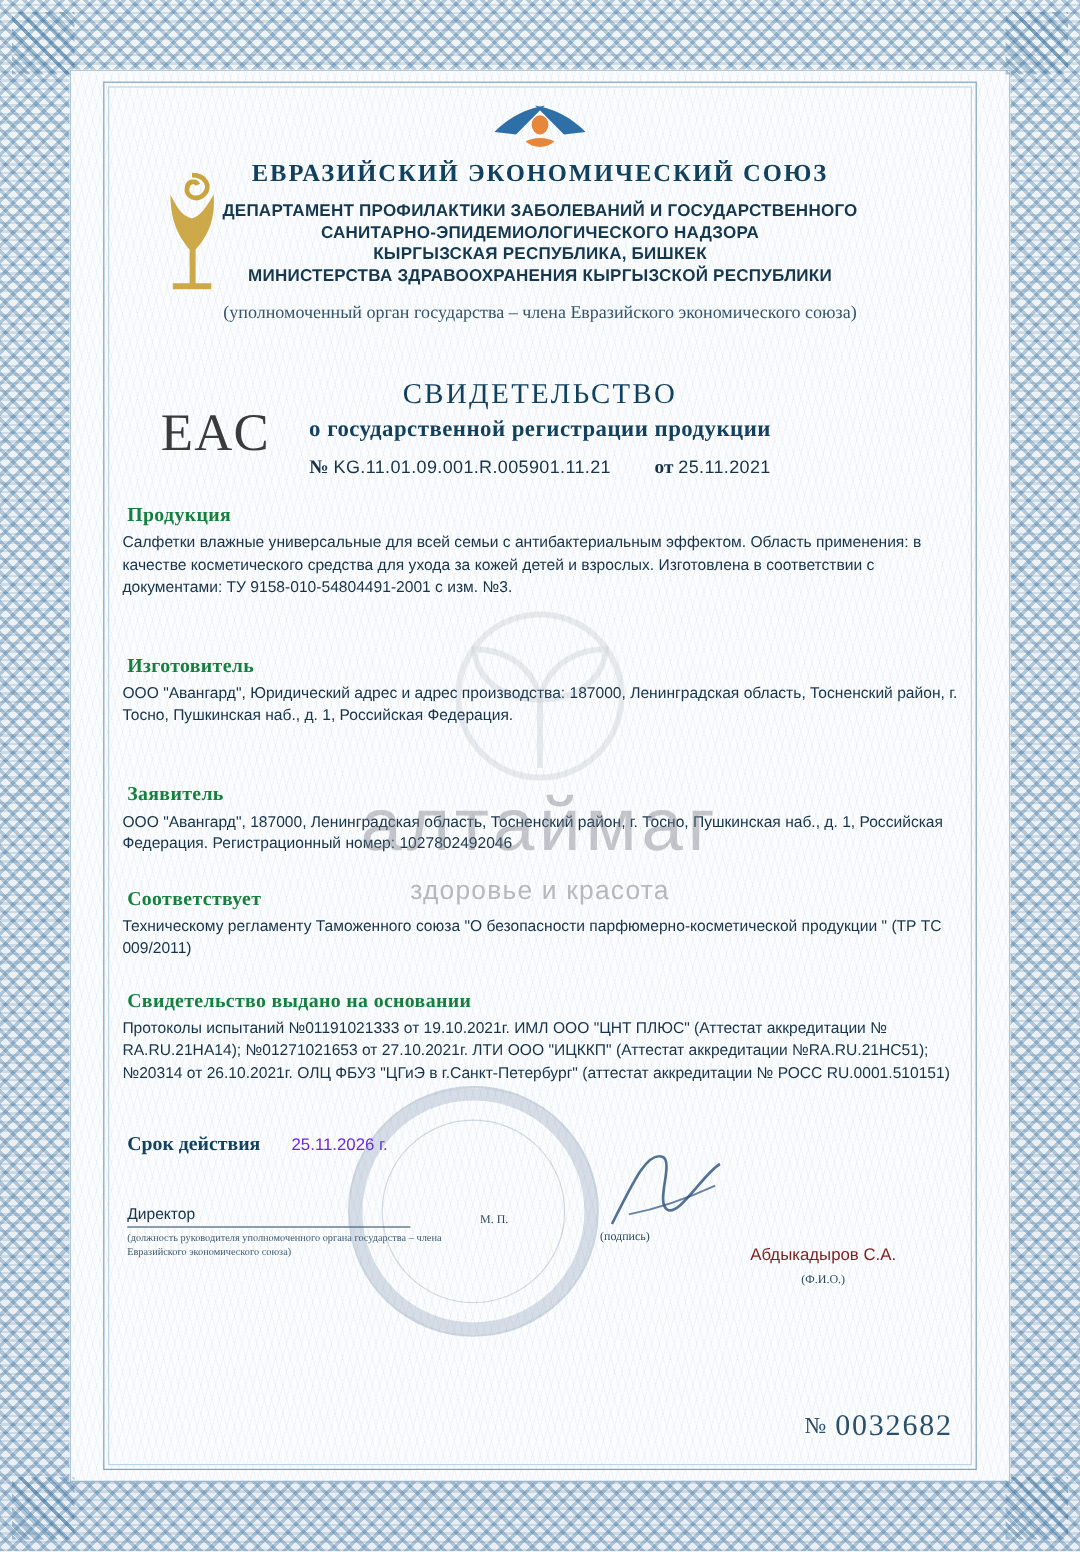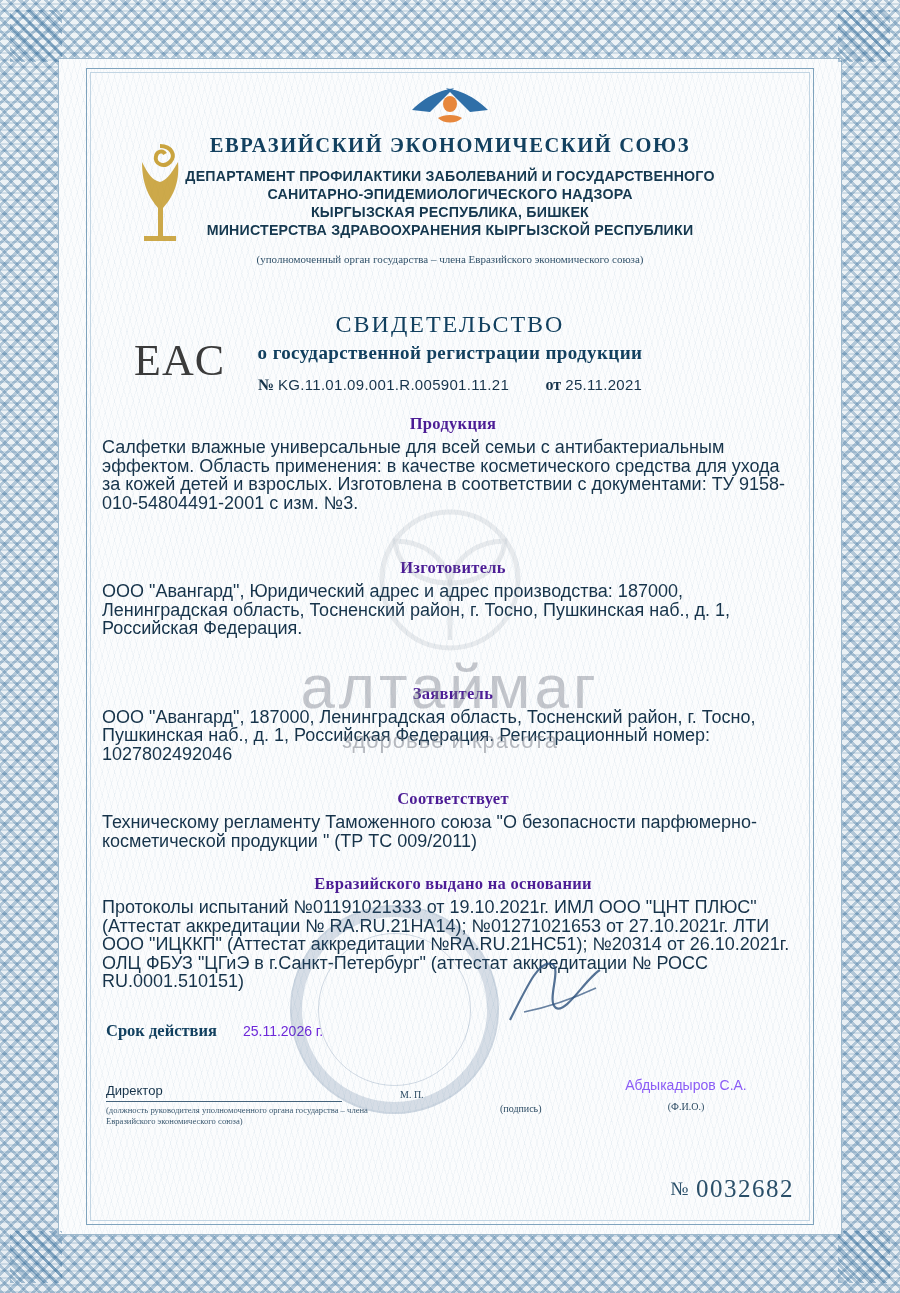--- a/index.html
+++ b/index.html
@@ -103,21 +103,21 @@
     text-align: center;
     font-size: 14.2px;
     line-height: 18px;
     color: #15384f;
     margin-top: 10px;
     font-weight: 600;
     letter-spacing: .2px;
   }
   .org-note {
     text-align: center;
-    font-size: 11px;
+    font-size: 15px;
     color: #33536b;
     margin-top: 14px;
     font-family: "Liberation Serif", serif;
   }
 
   .bowl {
     position: absolute;
     left: 30px;
     top: 56px;
     width: 60px;
@@ -171,36 +171,35 @@
   .cert-number-row .sep {
     display: inline-block;
     width: 28px;
   }
 
   .section { margin-top: 20px; }
   .section-title {
     font-family: "Liberation Serif", serif;
     font-weight: 700;
     font-size: 16.5px;
-    color: #4c1d95;
+    color: #15803d;
     letter-spacing: .3px;
     margin-left: 6px;
     margin-bottom: 4px;
-    text-align: center;
   }
   .section-body {
-    font-size: 18px;
+    font-size: 13px;
     line-height: 18.5px;
     color: #16334a;
     margin-left: 2px;
     text-align: left;
   }
 
   .validity {
-    margin-top: 30px;
+    margin-top: 40px;
     margin-left: 6px;
     display: flex;
     align-items: baseline;
     gap: 26px;
   }
   .validity .lbl {
     font-family: "Liberation Serif", serif;
     font-weight: 700;
     font-size: 16.5px;
     color: #12405f;
@@ -257,21 +256,22 @@
   }
   .sig-right {
     position: absolute;
     right: 4px;
     top: -4px;
     text-align: center;
     width: 220px;
   }
   .sig-right .name {
     font-size: 14px;
-    color: #8b5cf6;
+    color: #7f1d1d;
+    margin-top: 38px;
   }
   .sig-right .fio {
     font-size: 10px;
     color: #2c4b63;
     margin-top: 8px;
     font-family: "Liberation Serif", serif;
   }
 
   .blank-number {
     position: absolute;
@@ -417,21 +417,21 @@
       <div class="section-title">Заявитель</div>
       <div class="section-body">ООО "Авангард", 187000, Ленинградская область, Тосненский район, г. Тосно, Пушкинская наб., д. 1, Российская Федерация. Регистрационный номер: 1027802492046</div>
     </div>
 
     <div class="section" style="margin-top:26px;">
       <div class="section-title">Соответствует</div>
       <div class="section-body">Техническому регламенту Таможенного союза "О безопасности парфюмерно-косметической продукции " (ТР ТС 009/2011)</div>
     </div>
 
     <div class="section" style="margin-top:24px;">
-      <div class="section-title">Евразийского выдано на основании</div>
+      <div class="section-title">Свидетельство выдано на основании</div>
       <div class="section-body">Протоколы испытаний №01191021333 от 19.10.2021г. ИМЛ ООО "ЦНТ ПЛЮС" (Аттестат аккредитации № RA.RU.21HA14); №01271021653 от 27.10.2021г. ЛТИ ООО "ИЦККП" (Аттестат аккредитации №RA.RU.21HC51); №20314 от 26.10.2021г. ОЛЦ ФБУЗ "ЦГиЭ в г.Санкт-Петербург" (аттестат аккредитации № РОСС RU.0001.510151)</div>
     </div>
 
     <div class="validity">
       <span class="lbl">Срок действия</span>
       <span class="val">25.11.2026 г.</span>
     </div>
 
     <div class="signature-block">
       <div class="sig-left">

